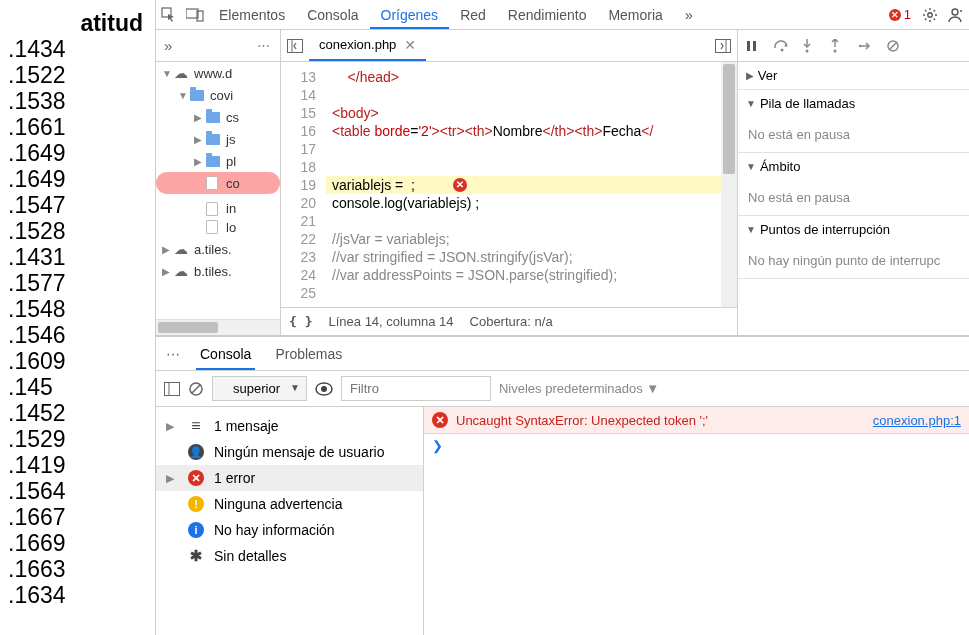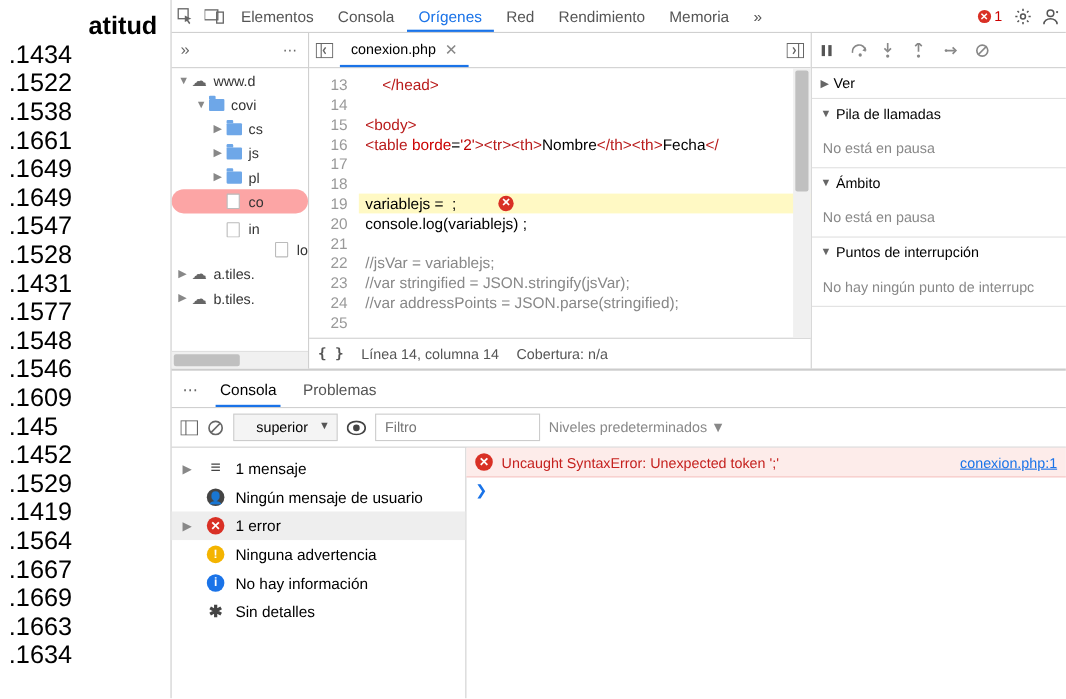--- a/index.html
+++ b/index.html
@@ -221,21 +221,21 @@
             </span>
             <span>co</span>
           </div>
           <div class="tree-row" style="padding-left: 38px; align-items: flex-end;">
             <span class="tri"></span>
             <span class="fic">
               <span class="file-ic"></span>
             </span>
             <span>in</span>
           </div>
-          <div class="tree-row" style="padding-left: 38px; justify-content: flex-end;">
+          <div class="tree-row" style="padding-left: 38px;">
             <span class="tri"></span>
             <span class="fic">
               <span class="file-ic"></span>
             </span>
             <span>lo</span>
           </div>
           <div class="tree-row" style="padding-left: 6px;">
             <span class="tri">▶</span>
             <span class="fic cloud-ic">☁</span>
             <span>a.tiles.</span>

